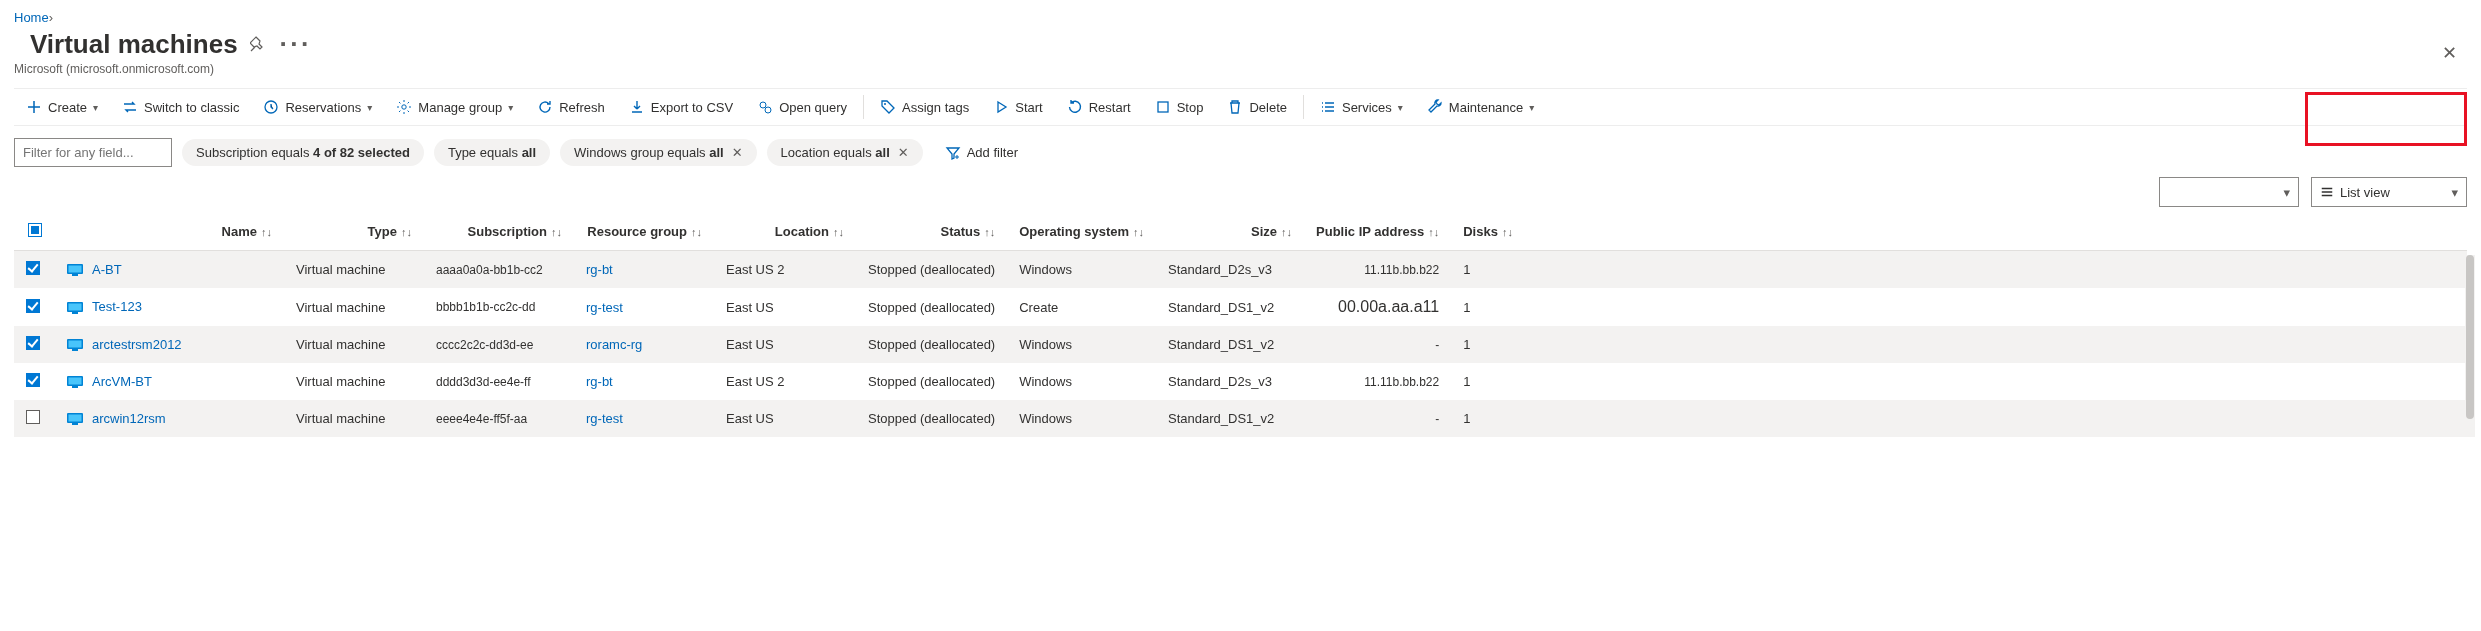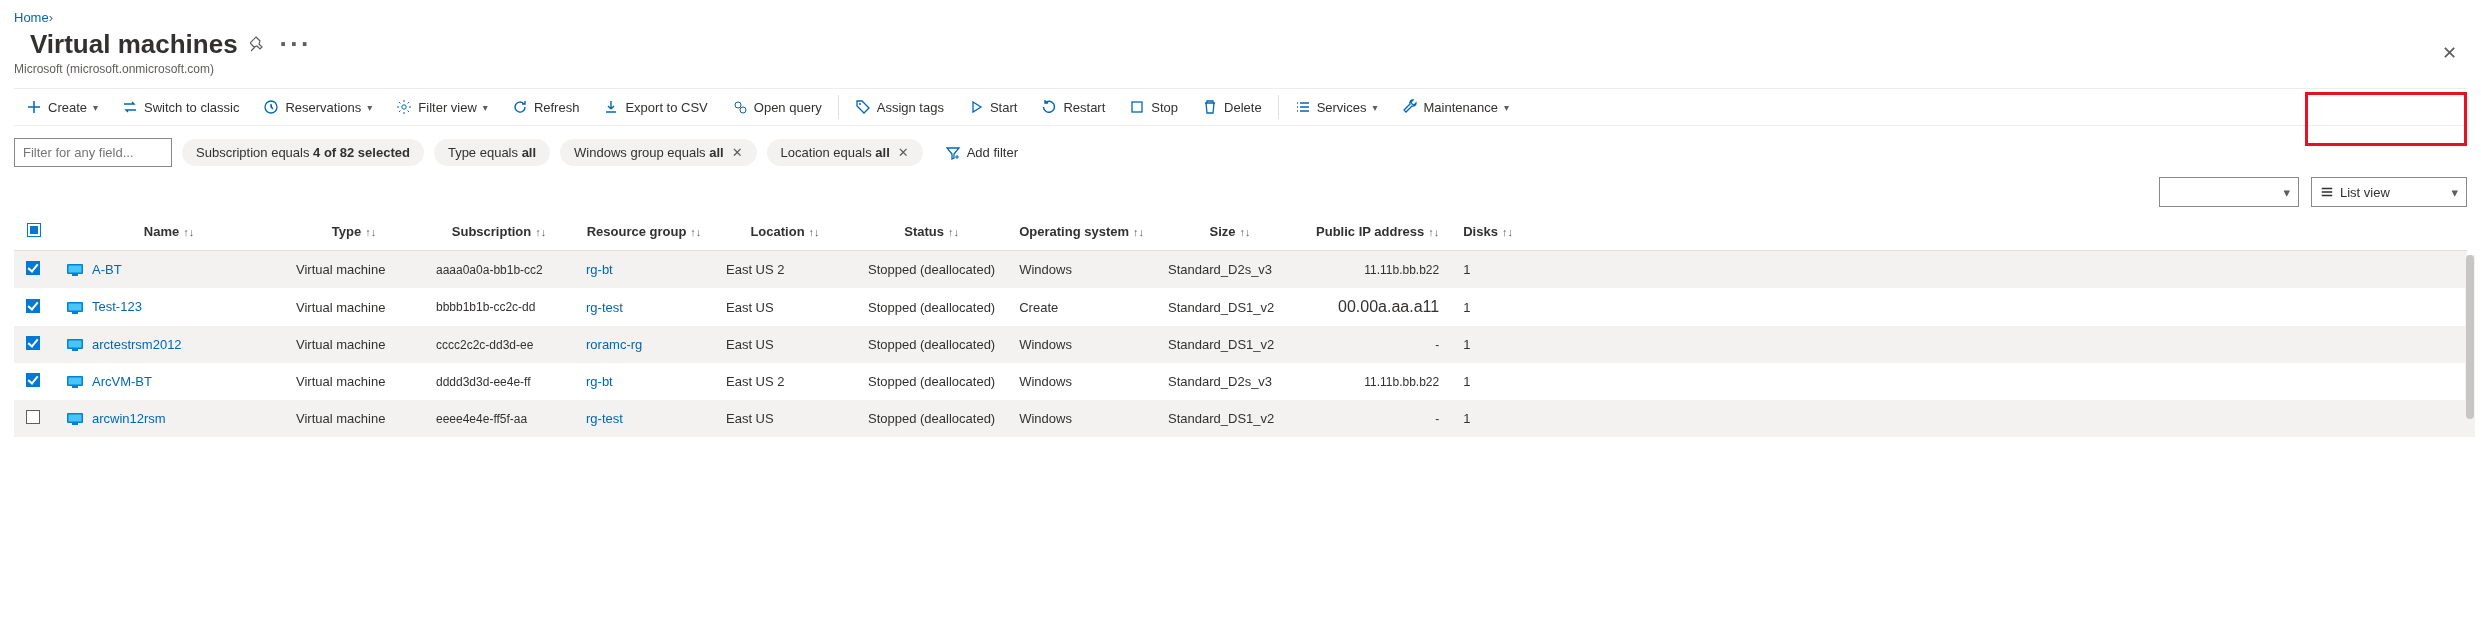--- a/index.html
+++ b/index.html
@@ -48,21 +48,21 @@
   .services-menu { position:absolute; right:14px; top:92px; width:220px; background:#fff; box-shadow:0 8px 20px rgba(0,0,0,0.15); z-index:4; padding:4px 0;}
   .menu-item { display:flex; align-items:center; gap:10px; padding:8px 14px; cursor:pointer; }
   .menu-item .icn { color: var(--link); width:16px;}
 
   .list-controls { display:flex; gap:12px; margin-top:10px; justify-content:flex-end; padding-right:0;}
   .dropdown-empty { border:1px solid #8a8886; width:140px; height:30px; display:flex; align-items:center; justify-content:flex-end; padding:0 8px;}
   .listview { border:1px solid #8a8886; width:156px; height:30px; display:flex; align-items:center; padding:0 8px; gap:6px;}
 
   .table-wrap { position:relative; margin-top:6px; }
   table { width:100%; border-collapse:collapse; }
-  th { text-align:center; font-weight:600; font-size:13px; padding:10px 12px; border-bottom:1px solid var(--border); white-space:nowrap; color:#323130;}
+  th { text-align:right; font-weight:600; font-size:13px; padding:10px 12px; border-bottom:1px solid var(--border); white-space:nowrap; color:#323130;}
   th .sort { color:var(--muted); font-size:11px; margin-left:4px;}
   td { font-size:13px; padding:10px 12px; white-space:nowrap; color:var(--text);}
   tr.row-alt td { background: var(--row-alt); }
   td.link a, .link { color: var(--link); text-decoration:none; }
   .cb { width:14px; height:14px; border:1px solid #605e5c; display:inline-block; position:relative; background:#fff;}
   .cb.header { border-color:#0078d4; background:#fff; }
   .cb.header::after { content:""; position:absolute; inset:2px; background:#0078d4; }
   .cb.checked { background:#0078d4; border-color:#0078d4;}
   .cb.checked::after { content:""; position:absolute; left:3px; top:0px; width:4px; height:8px; border:solid #fff; border-width:0 2px 2px 0; transform:rotate(40deg);}
   .vm-icon { color:#0183d4; margin-right:8px; display:inline-flex; vertical-align:middle;}
@@ -131,21 +131,21 @@
     <span>Reservations</span>
     <span class="chev">▾</span>
   </div>
   <div class="btn">
     <span class="icn">
           <svg viewBox="0 0 16 16">
             <circle cx="8" cy="8" r="2.2" fill="none" stroke="currentColor"></circle>
             <path fill="none" stroke="currentColor" d="M8 1v2M8 13v2M1 8h2M13 8h2M3 3l1.4 1.4M11.6 11.6L13 13M13 3l-1.4 1.4M4.4 11.6L3 13"></path>
           </svg>
         </span>
-    <span>Filter view</span>
+    <span>Manage group</span>
     <span class="chev">▾</span>
   </div>
   <div class="btn">
     <span class="icn">
           <svg viewBox="0 0 16 16">
             <path fill="none" stroke="currentColor" stroke-width="1.4" d="M13 8a5 5 0 1 1-1.5-3.5M13 2v3h-3"></path>
           </svg>
         </span>
     <span>Refresh</span>
   </div>

